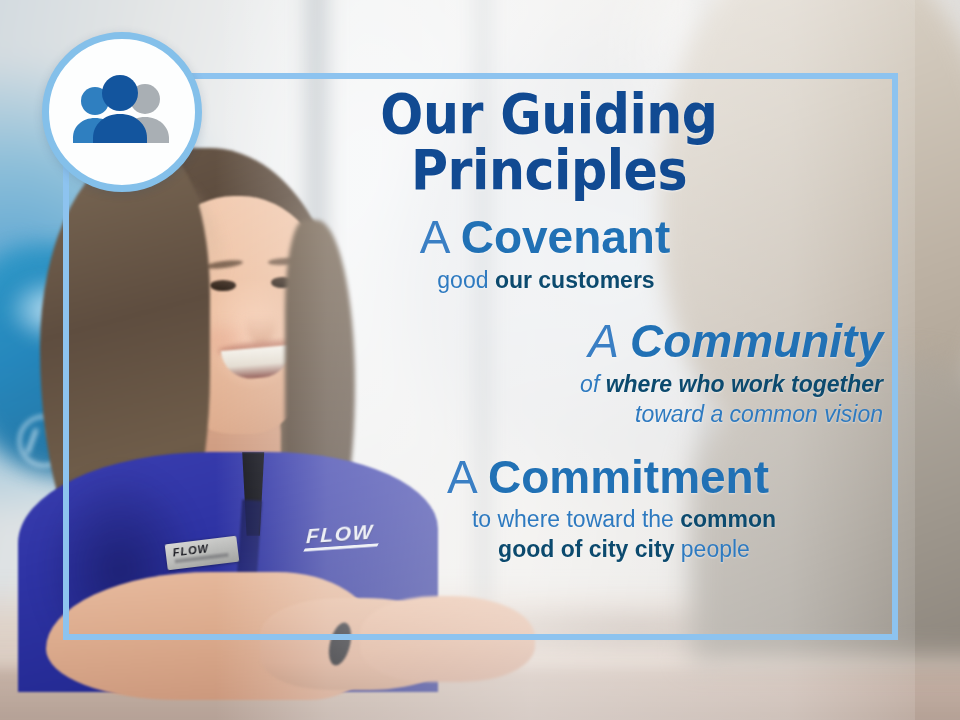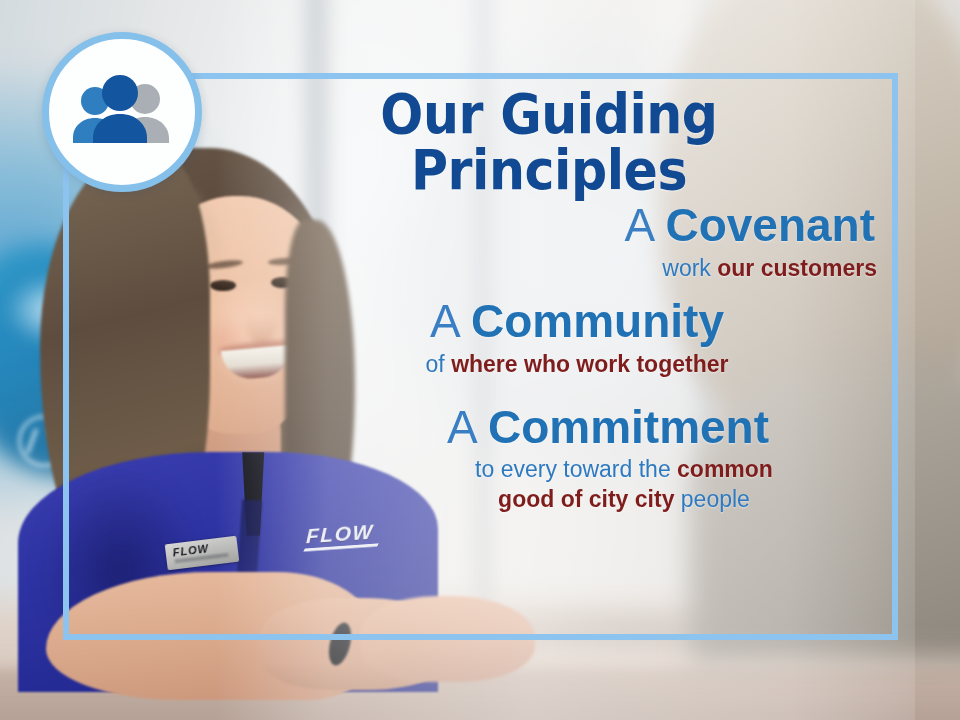--- a/index.html
+++ b/index.html
@@ -436,28 +436,28 @@
   }
   .p-sub {
     font-family: "Liberation Sans", sans-serif;
     font-size: 23px;
     line-height: 1.30;
     color: #2E7AC0;
     margin: 4px 0 0 0;
     font-weight: 400;
     text-shadow: 0 1px 2px rgba(255,255,255,0.5);
   }
-  .p-sub b { font-weight: 700; color: #7f1d1d; }
-
-  
-  .principle.p1 { text-align: right; margin-top: 4px; }
+  .p-sub b { font-weight: 700; color: #0c4a6e; }
+
+  
+  .principle.p1 { text-align: center; margin-top: 16px; }
   .principle.p1 .p-line { padding-right: 8px; }
   .principle.p1 .p-sub  { padding-right: 6px; }
 
-  .principle.p2 { text-align: center; margin-top: 14px; }
+  .principle.p2 { text-align: right; margin-top: 22px; font-style: italic; }
   .principle.p2 .p-line { padding-left: 56px; }
   .principle.p2 .p-sub  { padding-left: 56px; }
 
   .principle.p3 { text-align: center; margin-top: 24px; }
   .principle.p3 .p-line { padding-left: 118px; }
   .principle.p3 .p-sub  { padding-left: 150px; }
 </style>
 </head>
 <body>
 
@@ -533,37 +533,38 @@
 
   <div class="text-stack">
 
     <h1 class="headline">Our Guiding Principles</h1>
 
     <div class="principle p1">
       <p class="p-line">
         <span class="lead">A </span><span class="word">Covenant</span>
       </p>
       <p class="p-sub">
-        <span>work </span><b>our customers</b>
+        <span>good </span><b>our customers</b>
       </p>
     </div>
 
     <div class="principle p2">
       <p class="p-line">
         <span class="lead">A </span><span class="word">Community</span>
       </p>
       <p class="p-sub">
         <span>of </span><b>where who work together</b><br>
+        <span>toward a common vision</span>
       </p>
     </div>
 
     <div class="principle p3">
       <p class="p-line">
         <span class="lead">A </span><span class="word">Commitment</span>
       </p>
       <p class="p-sub">
-        <span>to every toward the </span><b>common</b><br>
+        <span>to where toward the </span><b>common</b><br>
         <b>good of city city</b><span> people</span><br>
       </p>
     </div>
 
   </div>
 </div>
 
 </body></html>

